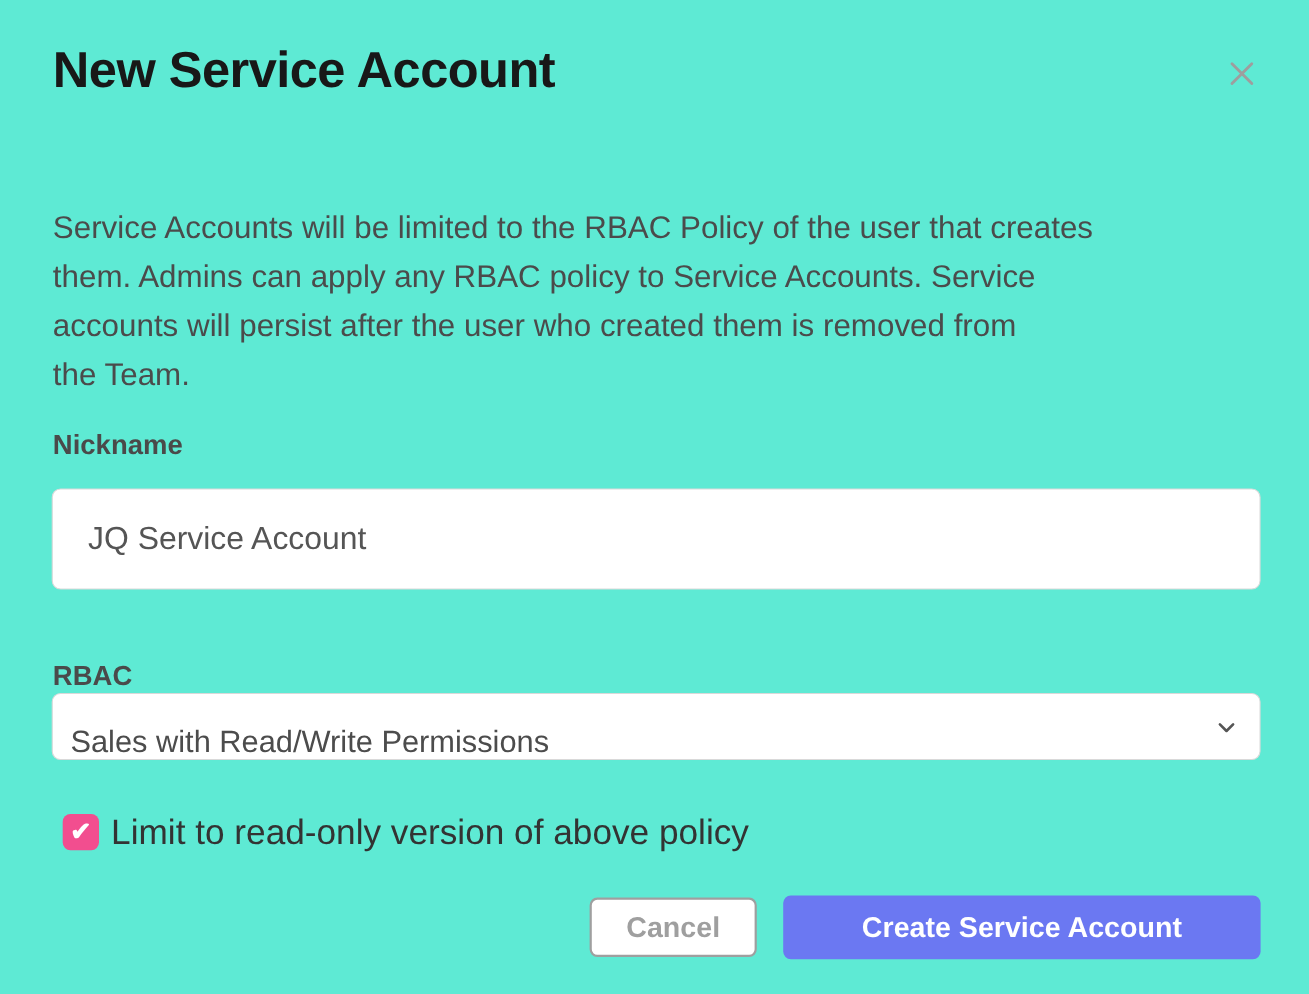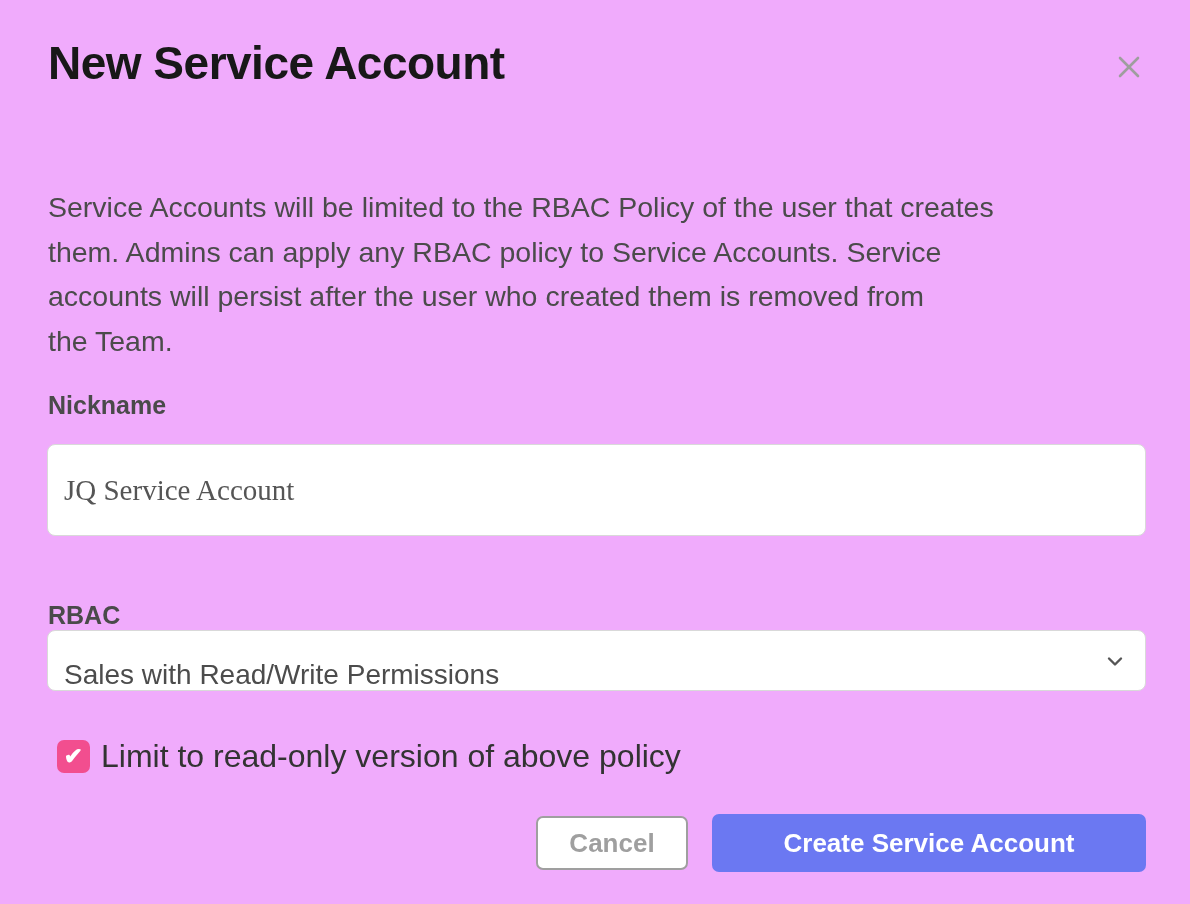--- a/index.html
+++ b/index.html
@@ -4,21 +4,21 @@
 <style>
   * { margin: 0; padding: 0; box-sizing: border-box; }
   html, body { background: #ffffff; }
   body {
     font-family: "Liberation Sans", sans-serif;
     width: 1190px; height: 904px;
     position: relative;
     overflow: hidden;
     color: #4b4b4b;
   }
-  .modal { position: absolute; inset: 0; background: #f0abfc; }
+  .modal { position: absolute; inset: 0; background: #5eead4; }
 
   .modal-title {
     position: absolute; left: 48px; top: 36px;
     font-size: 46px; font-weight: bold; letter-spacing: -0.5px;
     color: #181818;
   }
 
   .close-btn {
     position: absolute; left: 1108px; top: 46px;
     width: 42px; height: 42px;
@@ -36,22 +36,22 @@
     font-size: 25px; font-weight: bold; color: #4a4a4a;
   }
   .label-nickname { top: 391px; }
   .label-rbac { top: 578px; margin-top: 23px; }
 
   .text-input {
     position: absolute; left: 47px; top: 444px;
     width: 1099px; height: 92px;
     border: 1.5px solid #d9d9d9; border-radius: 8px;
     background: #fff;
-    padding: 0 20px 0 16px;
-    font-family: Liberation Serif, serif;
+    padding: 0 20px 0 32px;
+    font-family: Liberation Sans, sans-serif;
     font-size: 29px; color: #555555;
     outline: none;
   }
 
   .select-box {
     position: absolute; left: 47px; top: 630px;
     width: 1099px; height: 61px;
     border: 1.5px solid #d9d9d9; border-radius: 8px;
     background: #fff;
     display: flex; align-items: center;

